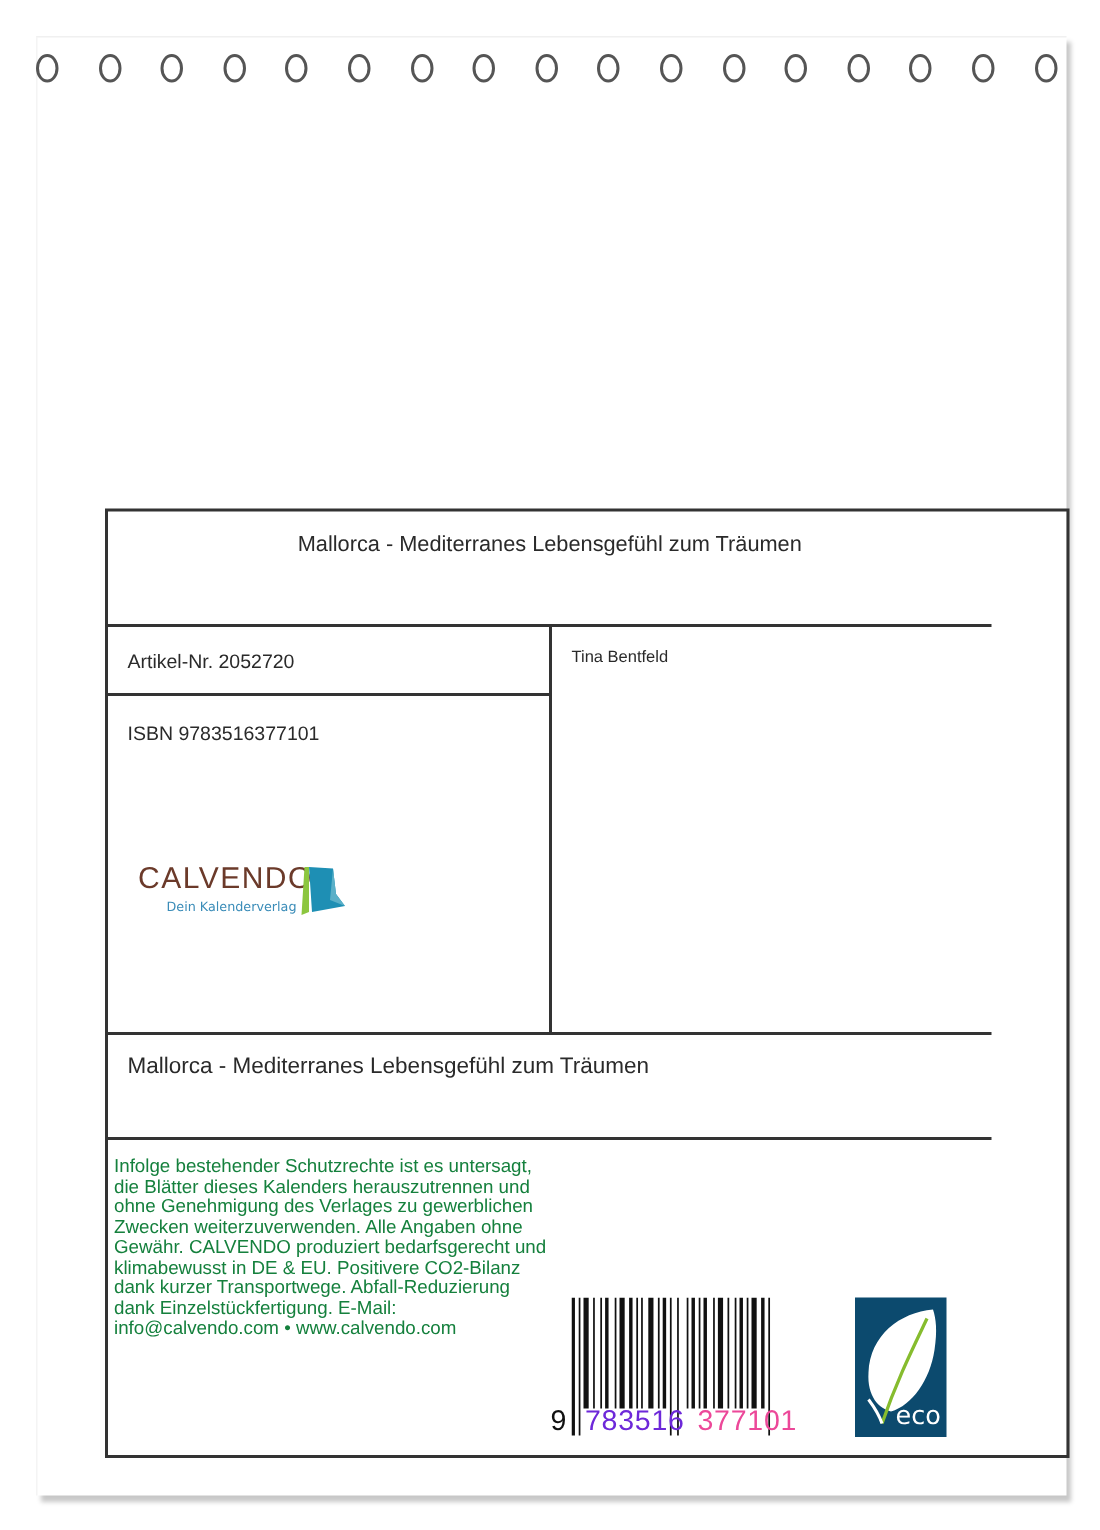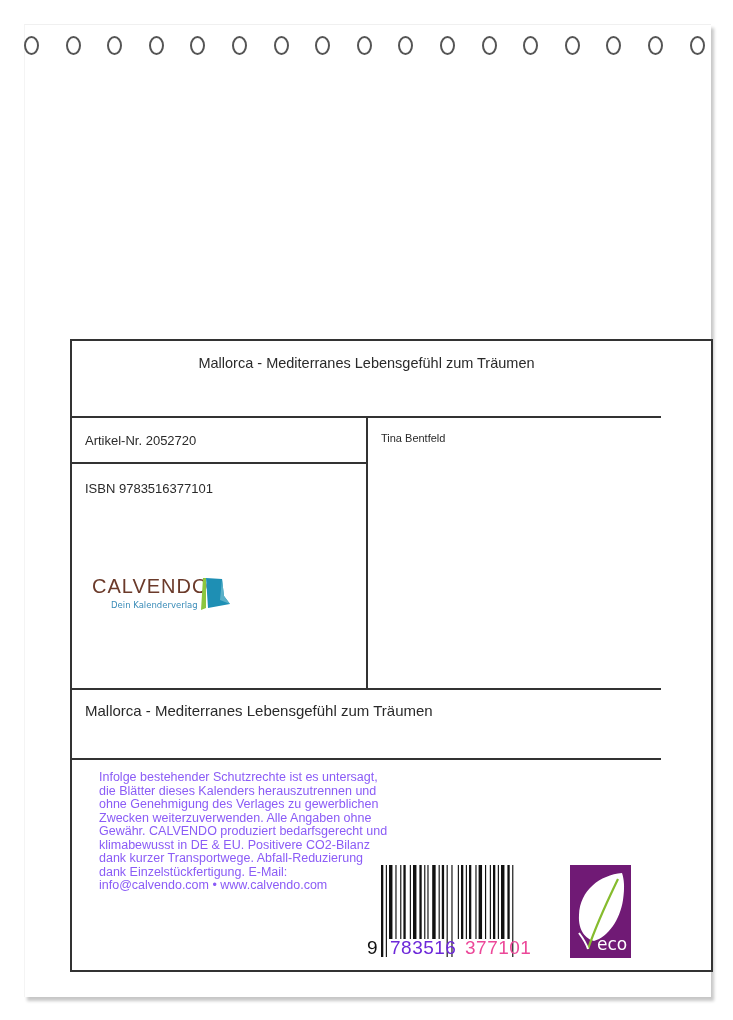--- a/index.html
+++ b/index.html
@@ -8,23 +8,23 @@
   .holes { position:absolute; left:24px; top:36px; width:690px; height:22px; }
   .hole { position:absolute; top:0; width:15px; height:19px; border:2px solid #555; border-radius:50%; box-sizing:border-box; background:#fff; }
   .frame { position:absolute; left:70px; top:303px; width:643px; height:633px; border:2px solid #333; box-sizing:border-box;margin-top:36px; }
   .hline { position:absolute; height:2px; background:#333; }
   .vline { position:absolute; width:2px; background:#333; }
   .txt { position:absolute; white-space:nowrap; }
   .title-top { left:0; width:589px; top:14px; text-align:center; font-size:14.5px; }
   .small { font-size:13px; }
   .tiny { font-size:11px; }
   .addr { font-size:13px; line-height:15px; white-space:pre; }
-  .legal { position:absolute; left:27px; top:430px; width:290px; font-size:12.5px; line-height:13.5px; white-space:normal; color:#8b5cf6; }
+  .legal { position:absolute; left:4px; top:430px; width:290px; font-size:12.5px; line-height:13.5px; white-space:normal; color:#15803d; }
   .barcode { position:absolute; left:309px; top:524px; width:160px; height:95px; }
-  .eco { position:absolute; left:498px; top:524px; width:61px; height:93px; background:#701a75; }
+  .eco { position:absolute; left:498px; top:524px; width:61px; height:93px; background:#0c4a6e; }
   .logo { position:absolute; left:20px; top:232px; width:140px; height:44px; }
   .logo-word { position:absolute; left:0; top:2px; font-size:20px; letter-spacing:1px; color:#6b3a2a; font-family:Liberation Sans, sans-serif; }
   .logo-sub { position:absolute; left:19px; top:27px; font-size:8.5px; color:#3a8cb8; font-family:"DejaVu Sans", sans-serif; }
 </style>
 </head>
 <body>
 
 <div class="page"></div>
 
 <div class="holes" id="holes">

